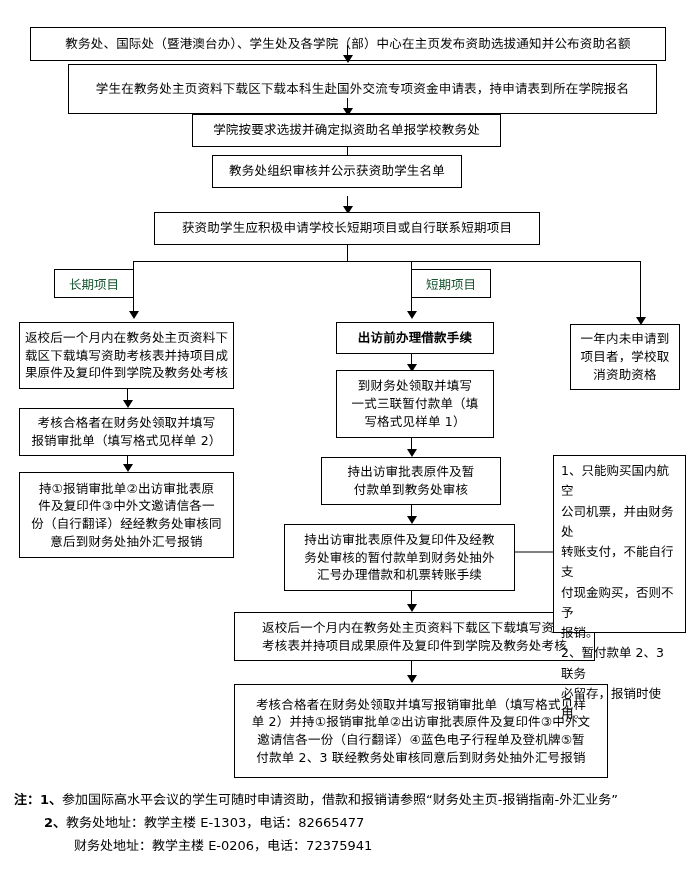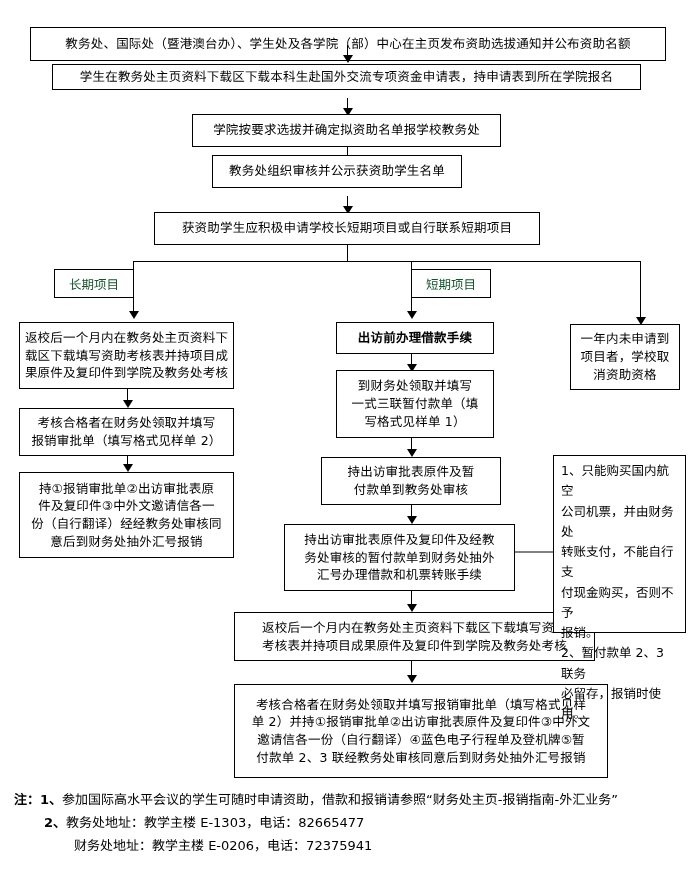--- a/index.html
+++ b/index.html
@@ -108,21 +108,21 @@
 </head>
 <body>
 
 <div id="canvas">
 
   <div class="box" style="left:30px; top:11px; width:636px; height:34px;margin-top:16px;">教务处、国际处（暨港澳台办）、学生处及各学院（部）中心在主页发布资助选拔通知并公布资助名额</div>
 
   <div class="vline" style="left:347px; top:45px; height:12px;"></div>
   <div class="arrow" style="left:343px; top:55px;"></div>
 
-  <div class="box" style="left:52px; top:64px; width:589px; height:26px;">学生在教务处主页资料下载区下载本科生赴国外交流专项资金申请表，持申请表到所在学院报名</div>
+  <div class="box" style="left:68px; top:64px; width:589px; height:50px;">学生在教务处主页资料下载区下载本科生赴国外交流专项资金申请表，持申请表到所在学院报名</div>
 
   <div class="vline" style="left:347px; top:98px; height:12px;"></div>
   <div class="arrow" style="left:343px; top:108px;"></div>
 
   <div class="box" style="left:192px; top:114px; width:309px; height:33px;">学院按要求选拔并确定拟资助名单报学校教务处</div>
 
   <div class="vline" style="left:347px; top:147px; height:12px;"></div>
   <div class="arrow" style="left:343px; top:157px;"></div>
 
   <div class="box" style="left:212px; top:155px; width:250px; height:33px;">教务处组织审核并公示获资助学生名单</div>

